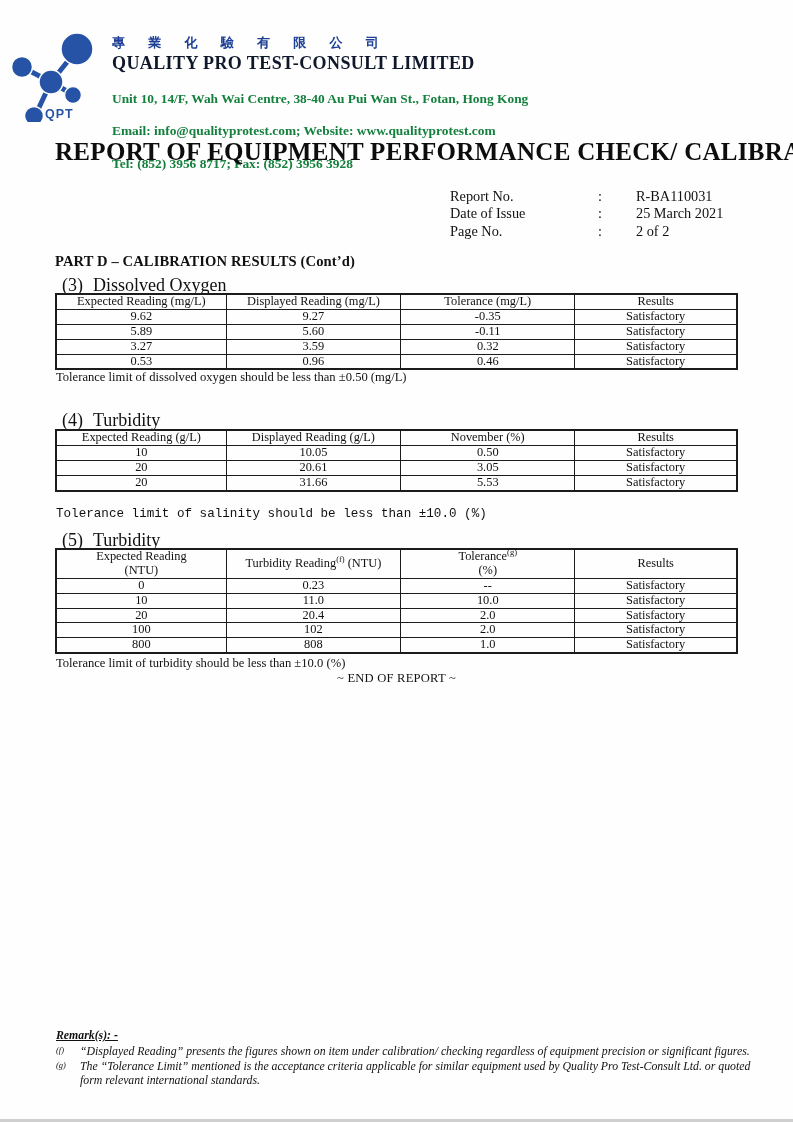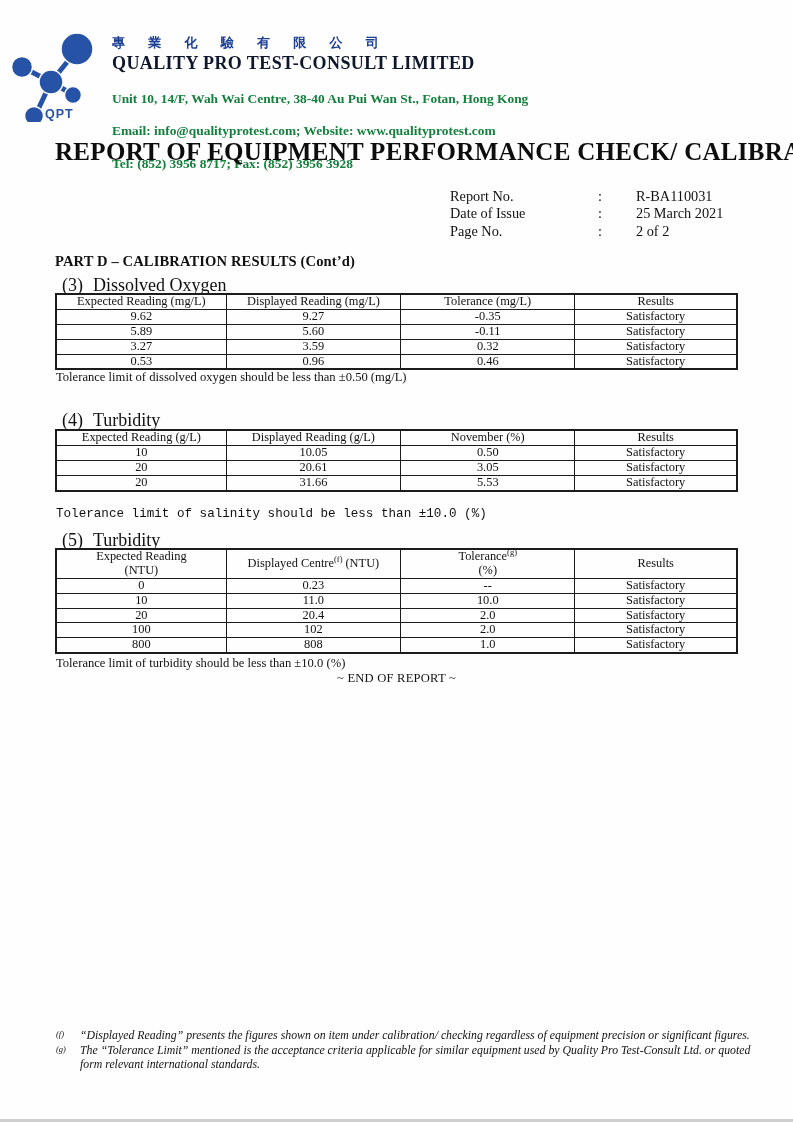--- a/index.html
+++ b/index.html
@@ -246,21 +246,21 @@
         <col class="c3">
         <col class="c4">
       </colgroup>
     <tbody>
         <tr>
       <th>
         <span style="display:block">Expected Reading</span>
         <span style="display:block">(NTU)</span>
       </th>
       <th>
-        <span>Displayed Centre</span><sup class="fn">(f)</sup><span class="post-gap">(NTU)</span>
+        <span>Turbidity Reading</span><sup class="fn">(f)</sup><span class="post-gap">(NTU)</span>
       </th>
       <th>
         <span style="display:block"><span>Tolerance</span><sup class="fn">(g)</sup></span>
         <span style="display:block">(%)</span>
       </th>
       <th>Results</th>
     </tr>
     <tr>
       <td>0</td>
       <td>0.23</td>
@@ -291,20 +291,21 @@
       <td>1.0</td>
       <td>Satisfactory</td>
     </tr>
   </tbody>
     </table>
   <div class="tol-note n3">Tolerance limit of turbidity should be less than ±10.0 (%)</div>
 
   <div class="end-of-report">~ END OF REPORT ~</div>
 
   <div class="remarks">
+    <div class="rem-heading">Remark(s): -</div>
     <div class="rem-item">
       <span class="rem-marker">(f)</span>
       <span class="rem-text">“Displayed Reading” presents the figures shown on item under calibration/ checking regardless of equipment precision or significant figures.</span>
     </div>
     <div class="rem-item">
       <span class="rem-marker">(g)</span>
       <span class="rem-text">The “Tolerance Limit” mentioned is the acceptance criteria applicable for similar equipment used by Quality Pro Test-Consult Ltd. or quoted form relevant international standards.</span>
     </div>
   </div>
 

